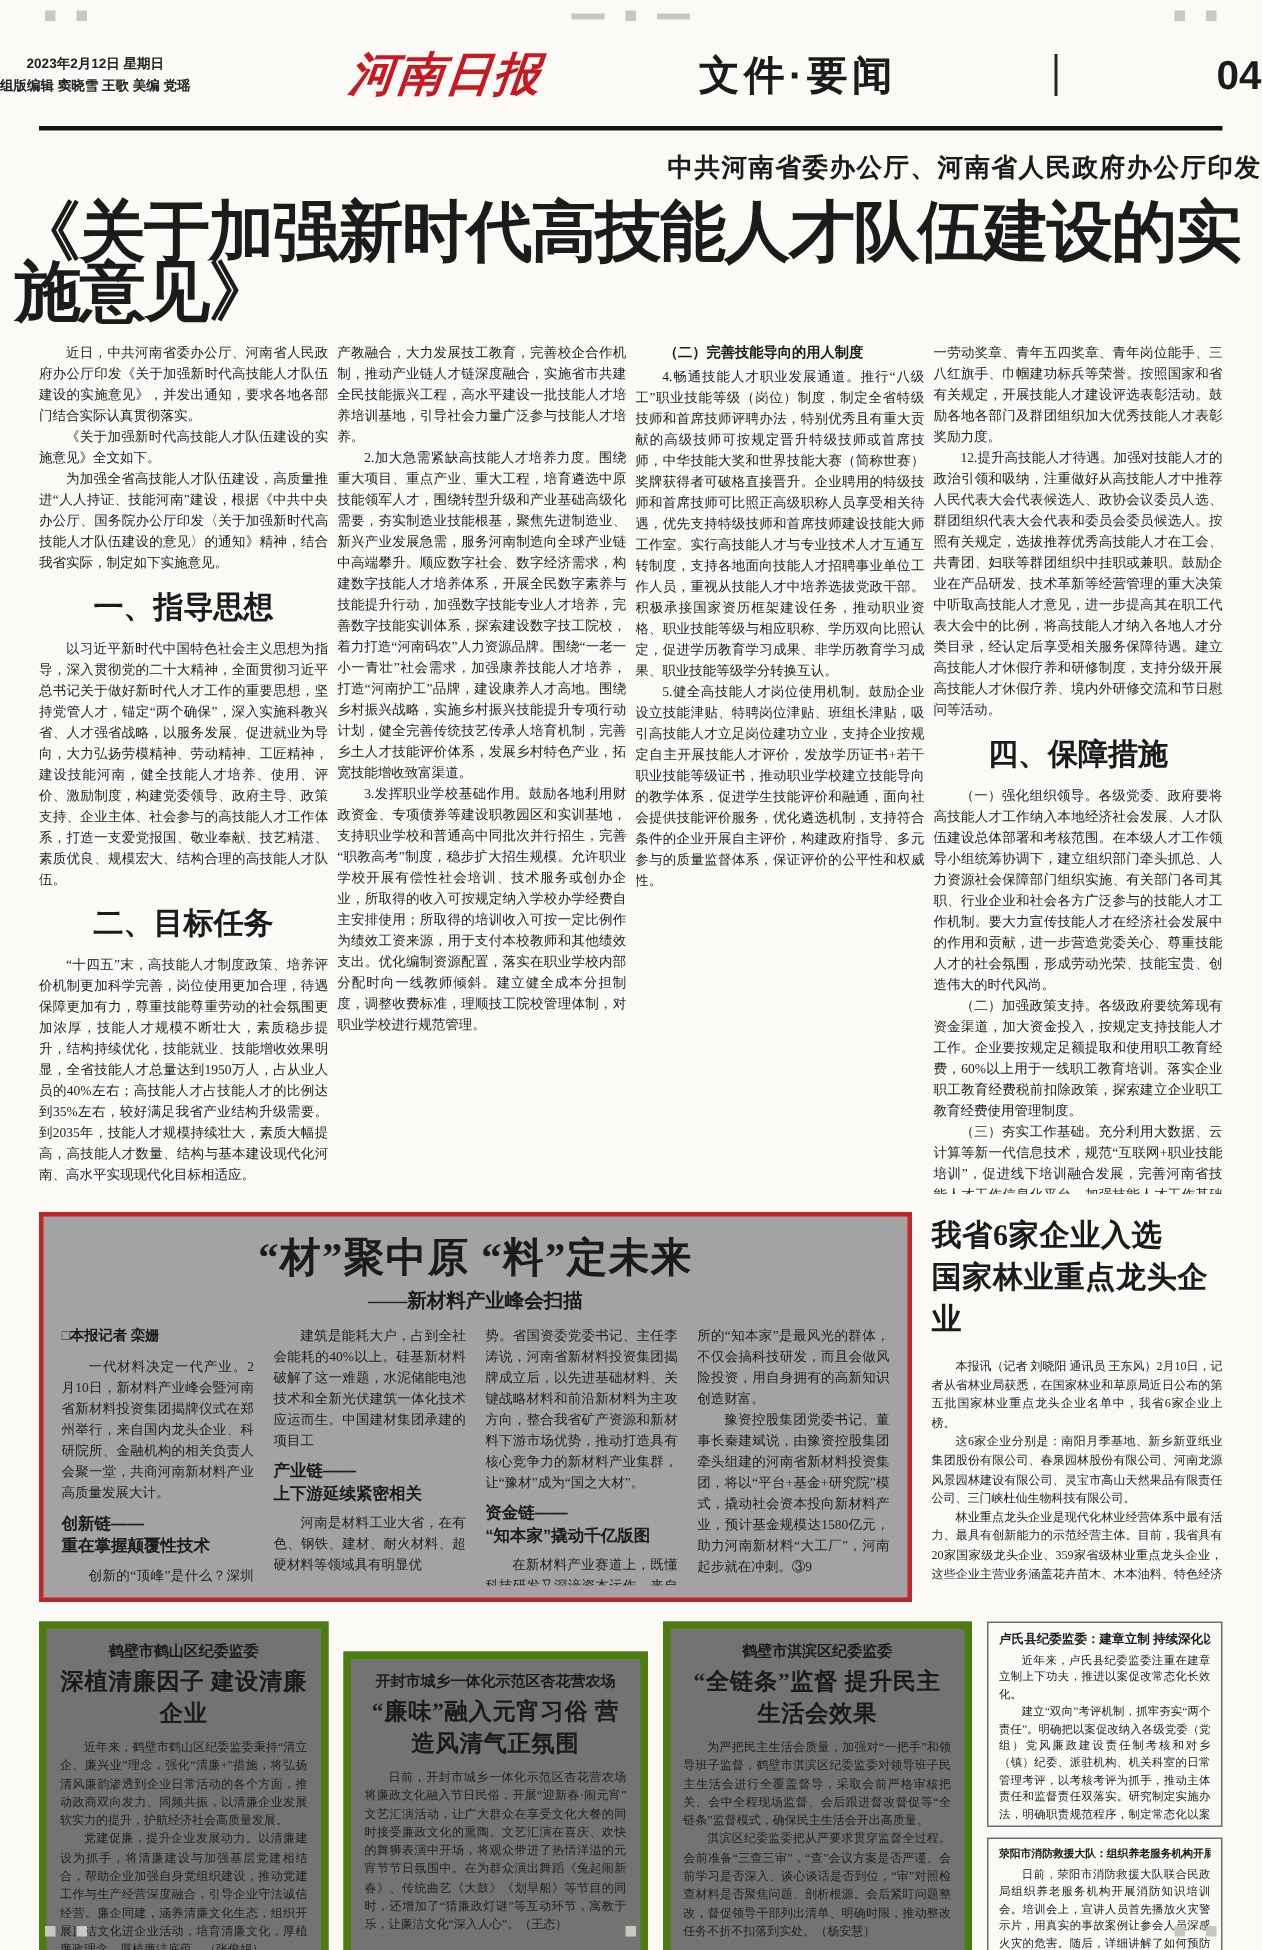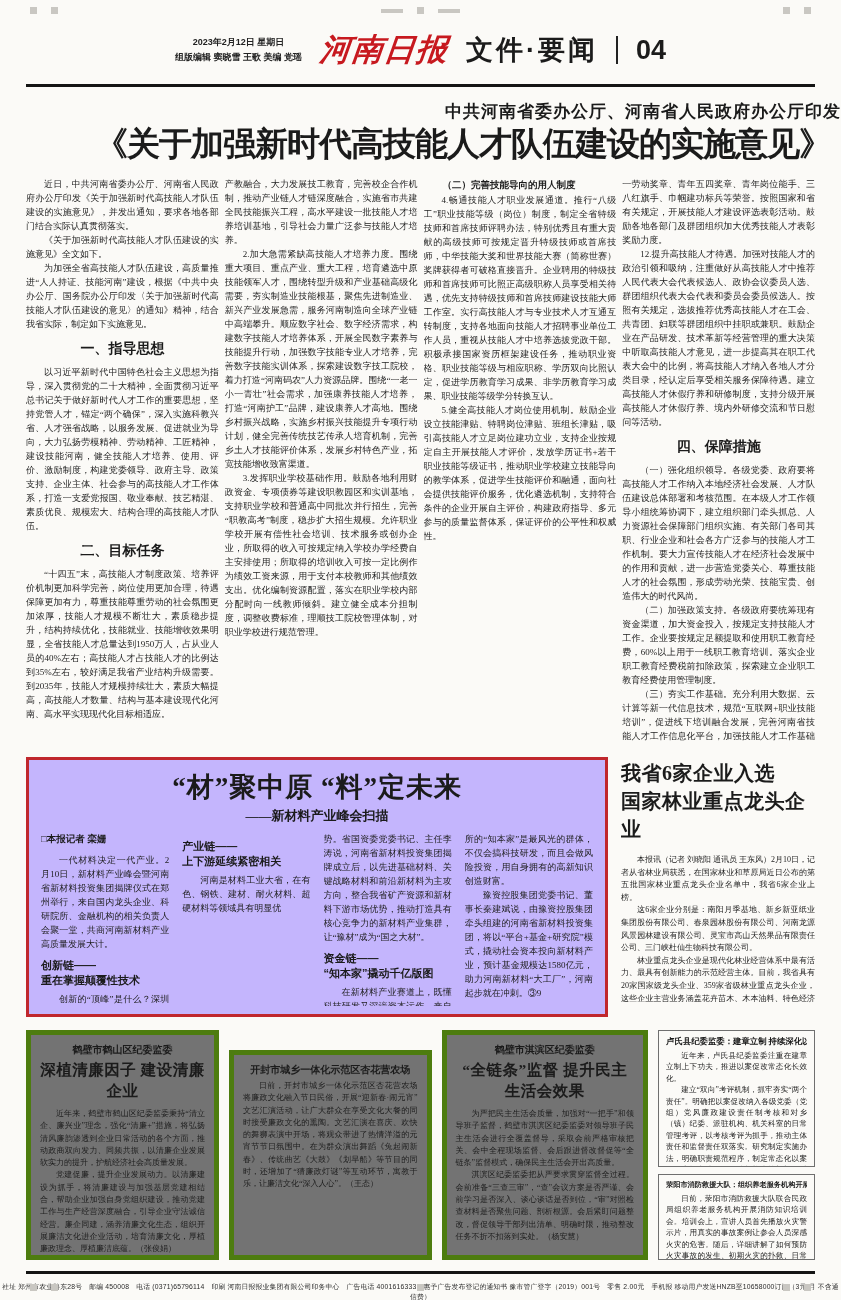--- a/index.html
+++ b/index.html
@@ -17,21 +17,21 @@
   }
   
   .marks{position:absolute;left:0;right:0;display:flex;justify-content:space-between;padding:0 30px;}
   .marks.top{top:7px;}
   .marks.bottom{top:1284px;}
   .mark-group{display:flex;gap:14px;align-items:center;}
   .mark{width:7px;height:7px;background:#c9c7c2;}
   .mark.thin{width:22px;height:4px;}
   
   .header{
-    display:flex;align-items:center;justify-content:center;gap:18px;
+    display:flex;align-items:center;justify-content:space-between;gap:18px;
     padding-top:24px;height:52px;
   }
   .pub-info{
     text-align:center;font-size:9px;line-height:15px;font-weight:bold;
     font-family:"Liberation Sans","DejaVu Sans",sans-serif;color:#222;
   }
   .masthead{
     color:#c7191f;font-size:31px;font-weight:900;font-style:italic;
     letter-spacing:1px;transform:skewX(-6deg);
   }
@@ -40,51 +40,51 @@
     font-family:"Liberation Sans","DejaVu Sans",sans-serif;
   }
   .vbar{width:2px;height:28px;background:#222;}
   .page-no{font-size:27px;font-weight:700;font-family:"Liberation Sans","DejaVu Sans",sans-serif;}
   .header-rule{height:3px;background:#141414;margin:8px 26px 0;}
   
   .kicker{
     text-align:right;font-size:17px;font-weight:600;margin-top:13px;letter-spacing:1px;
   }
   .headline{
-    text-align:right;font-size:33px;font-weight:900;margin:1px 10px 0;
+    text-align:left;font-size:44px;font-weight:900;margin:12px 10px 0;
     letter-spacing:-1px;line-height:40px;
   }
   
   .cols{display:flex;gap:6px;margin:13px 26px 0;}
   .col{flex:1;overflow:hidden;}
   .main-cols .col{height:568px;}
   .blk-p,.blk-pc{
     margin:0;font-size:9px;line-height:14px;text-align:justify;text-indent:2em;color:#1d1d1d;
   }
   .blk-pc{text-indent:0;}
   .blk-h1{
-    text-align:center;font-weight:bold;font-size:14px;margin:9px 0 7px;
+    text-align:center;font-weight:bold;font-size:20px;margin:9px 0 7px;
     font-family:"Liberation Sans","DejaVu Sans",sans-serif;
   }
   .blk-h2{
     font-weight:bold;font-size:9.5px;line-height:14px;text-indent:2em;margin:1px 0;
     font-family:"Liberation Sans","DejaVu Sans",sans-serif;text-align:justify;
   }
   .blk-h{
     font-weight:bold;font-size:11px;line-height:15px;white-space:pre-line;margin:7px 0 4px;
     font-family:"Liberation Sans","DejaVu Sans",sans-serif;
   }
   .blk-byline{
     font-weight:bold;font-size:9.5px;margin:1px 0 7px;
     font-family:"Liberation Sans","DejaVu Sans",sans-serif;
   }
   
   .mid-row{display:flex;gap:13px;margin:12px 26px 0;}
   .red-box{
-    width:552px;flex:none;border:3px solid #c0272d;background:#c4b5fd;
+    width:552px;flex:none;border:3px solid #c0272d;background:#a3a3a3;
     padding:6px 12px 8px;
   }
   .rb-headline{text-align:center;font-size:27px;font-weight:900;margin:3px 0 1px;letter-spacing:1px;}
   .rb-subtitle{text-align:center;font-size:13px;font-weight:bold;margin:2px 0 7px;}
   .rb-cols{gap:13px;margin:0;}
   .rb-cols .col{height:174px;}
   .forest{flex:1;overflow:hidden;height:248px;}
   .forest h2{
     font-size:20px;font-weight:900;line-height:28px;margin:2px 0 11px;
     white-space:pre-line;letter-spacing:0.5px;
@@ -196,20 +196,21 @@
       <div class="rb-subtitle">——新材料产业峰会扫描</div>
       <div class="cols rb-cols">
         <div class="col">
             <p class="blk-byline">□本报记者 栾姗</p>
             <p class="blk-p">一代材料决定一代产业。2月10日，新材料产业峰会暨河南省新材料投资集团揭牌仪式在郑州举行，来自国内龙头企业、科研院所、金融机构的相关负责人会聚一堂，共商河南新材料产业高质量发展大计。</p>
             <div class="blk-h">创新链——
 重在掌握颠覆性技术</div>
             <p class="blk-p">创新的“顶峰”是什么？深圳清华大学研究院院长冯冠平上场就抛出一个问题。演讲台的LED显示屏上，“颠覆性技术”五个字格外红、特别醒目。冯冠平说，河南投</p>
           </div>
         <div class="col">
+            <p class="blk-p">建筑是能耗大户，占到全社会能耗的40%以上。硅基新材料破解了这一难题，水泥储能电池技术和全新光伏建筑一体化技术应运而生。中国建材集团承建的项目工</p>
             <div class="blk-h">产业链——
 上下游延续紧密相关</div>
             <p class="blk-p">河南是材料工业大省，在有色、钢铁、建材、耐火材料、超硬材料等领域具有明显优</p>
           </div>
         <div class="col">
             <p class="blk-pc">势。省国资委党委书记、主任李涛说，河南省新材料投资集团揭牌成立后，以先进基础材料、关键战略材料和前沿新材料为主攻方向，整合我省矿产资源和新材料下游市场优势，推动打造具有核心竞争力的新材料产业集群，让“豫材”成为“国之大材”。</p>
             <div class="blk-h">资金链——
 “知本家”撬动千亿版图</div>
             <p class="blk-p">在新材料产业赛道上，既懂科技研发又深谙资本运作、来自高校和科研院</p>
           </div>
@@ -234,20 +235,21 @@
     <article class="bbox b1">
       <div class="kicker2">鹤壁市鹤山区纪委监委</div>
       <h3>深植清廉因子 建设清廉企业</h3>
       <div>
           <p class="blk-p">近年来，鹤壁市鹤山区纪委监委秉持“清立企、廉兴业”理念，强化“清廉+”措施，将弘扬清风廉韵渗透到企业日常活动的各个方面，推动政商双向发力、同频共振，以清廉企业发展软实力的提升，护航经济社会高质量发展。</p>
           <p class="blk-p">党建促廉，提升企业发展动力。以清廉建设为抓手，将清廉建设与加强基层党建相结合，帮助企业加强自身党组织建设，推动党建工作与生产经营深度融合，引导企业守法诚信经营。廉企同建，涵养清廉文化生态，组织开展廉洁文化进企业活动，培育清廉文化，厚植廉政理念、厚植廉洁底蕴。（张俊娟）</p>
         </div>
     </article>
     <article class="bbox b2">
       <div class="kicker2">开封市城乡一体化示范区杏花营农场</div>
+      <h3>“廉味”融入元宵习俗 营造风清气正氛围</h3>
       <div>
           <p class="blk-p">日前，开封市城乡一体化示范区杏花营农场将廉政文化融入节日民俗，开展“迎新春·闹元宵”文艺汇演活动，让广大群众在享受文化大餐的同时接受廉政文化的熏陶。文艺汇演在喜庆、欢快的舞狮表演中开场，将观众带进了热情洋溢的元宵节节日氛围中。在为群众演出舞蹈《兔起闹新春》、传统曲艺《大鼓》《划旱船》等节目的同时，还增加了“猜廉政灯谜”等互动环节，寓教于乐，让廉洁文化“深入人心”。（王态）</p>
         </div>
     </article>
     <article class="bbox b3">
       <div class="kicker2">鹤壁市淇滨区纪委监委</div>
       <h3>“全链条”监督 提升民主生活会效果</h3>
       <div>
           <p class="blk-p">为严把民主生活会质量，加强对“一把手”和领导班子监督，鹤壁市淇滨区纪委监委对领导班子民主生活会进行全覆盖督导，采取会前严格审核把关、会中全程现场监督、会后跟进督改督促等“全链条”监督模式，确保民主生活会开出高质量。</p>
           <p class="blk-p">淇滨区纪委监委把从严要求贯穿监督全过程。会前准备“三查三审”，“查”会议方案是否严谨、会前学习是否深入、谈心谈话是否到位，“审”对照检查材料是否聚焦问题、剖析根源。会后紧盯问题整改，督促领导干部列出清单、明确时限，推动整改任务不折不扣落到实处。（杨安慧）</p>

